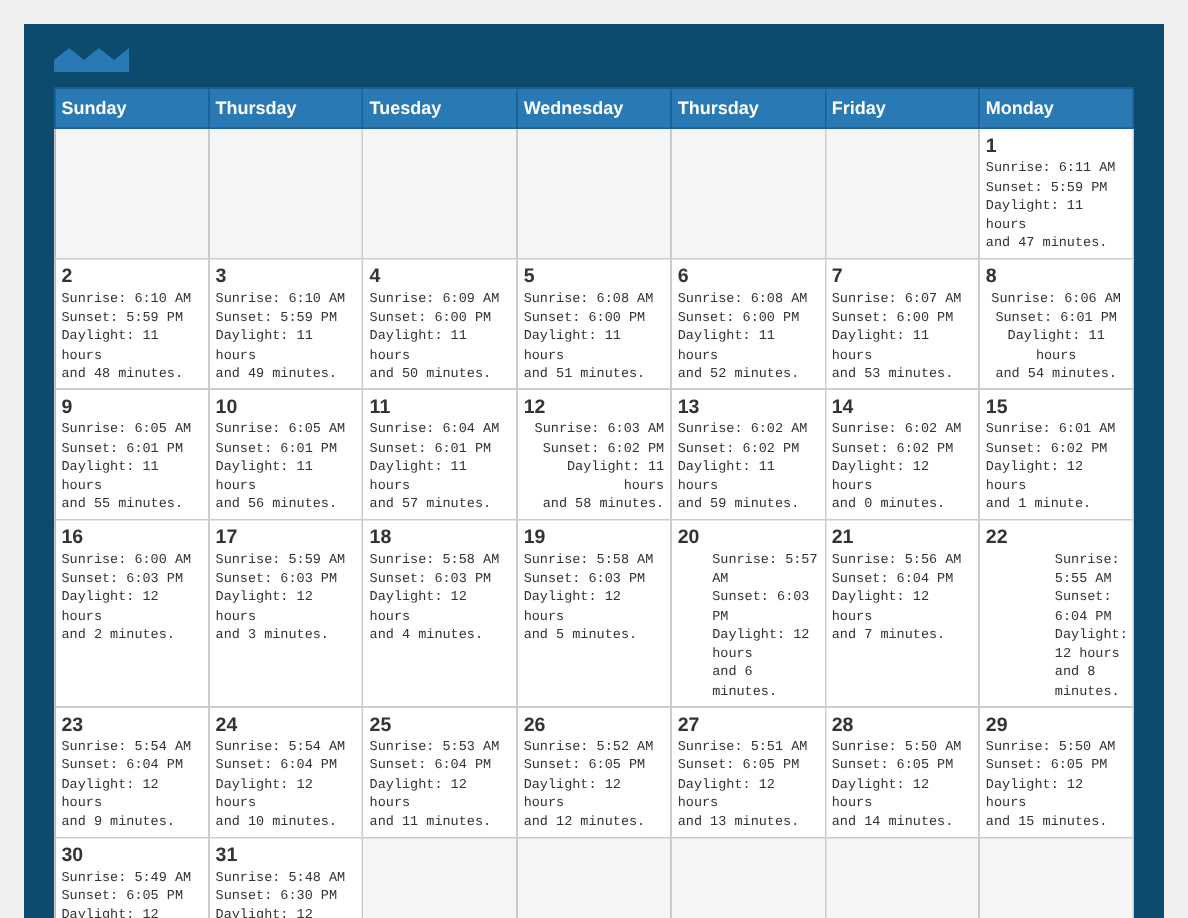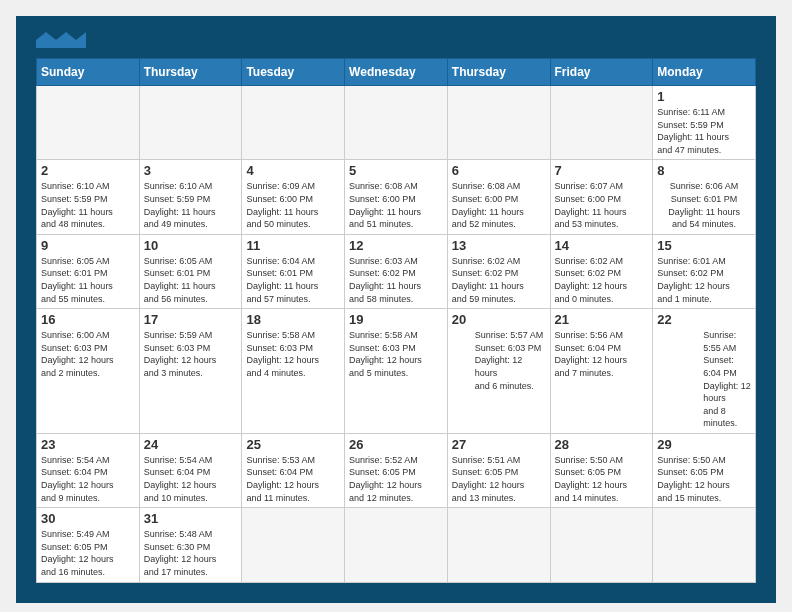--- a/index.html
+++ b/index.html
@@ -71,20 +71,21 @@
       font-size: 13px;
       font-weight: bold;
       color: #333;
       display: block;
       margin-bottom: 2px;
     }
     .day-info {
       font-size: 9px;
       color: #333;
       line-height: 1.4;
+      font-family: Liberation Mono, monospace;
     }
   </style>
 </head>
 <body>
 
 <div class="page">
   <div class="header">
     <div class="logo">
       <div style="display:flex;align-items:center;gap:0px;">
         <span style="font-size:20px;font-weight:bold;color:#333;"></span>
@@ -196,21 +197,21 @@
           </td>
           <td>
             <span class="day-num">11</span>
             <div class="day-info" style="white-space: pre-line;">Sunrise: 6:04 AM
 Sunset: 6:01 PM
 Daylight: 11 hours
 and 57 minutes.</div>
           </td>
           <td>
             <span class="day-num">12</span>
-            <div class="day-info" style="white-space: pre-line;">Sunrise: 6:03 AM
+            <div class="day-info" style="white-space: pre-line; text-align: right;">Sunrise: 6:03 AM
 Sunset: 6:02 PM
 Daylight: 11 hours
 and 58 minutes.</div>
           </td>
           <td>
             <span class="day-num">13</span>
             <div class="day-info" style="white-space: pre-line;">Sunrise: 6:02 AM
 Sunset: 6:02 PM
 Daylight: 11 hours
 and 59 minutes.</div>

